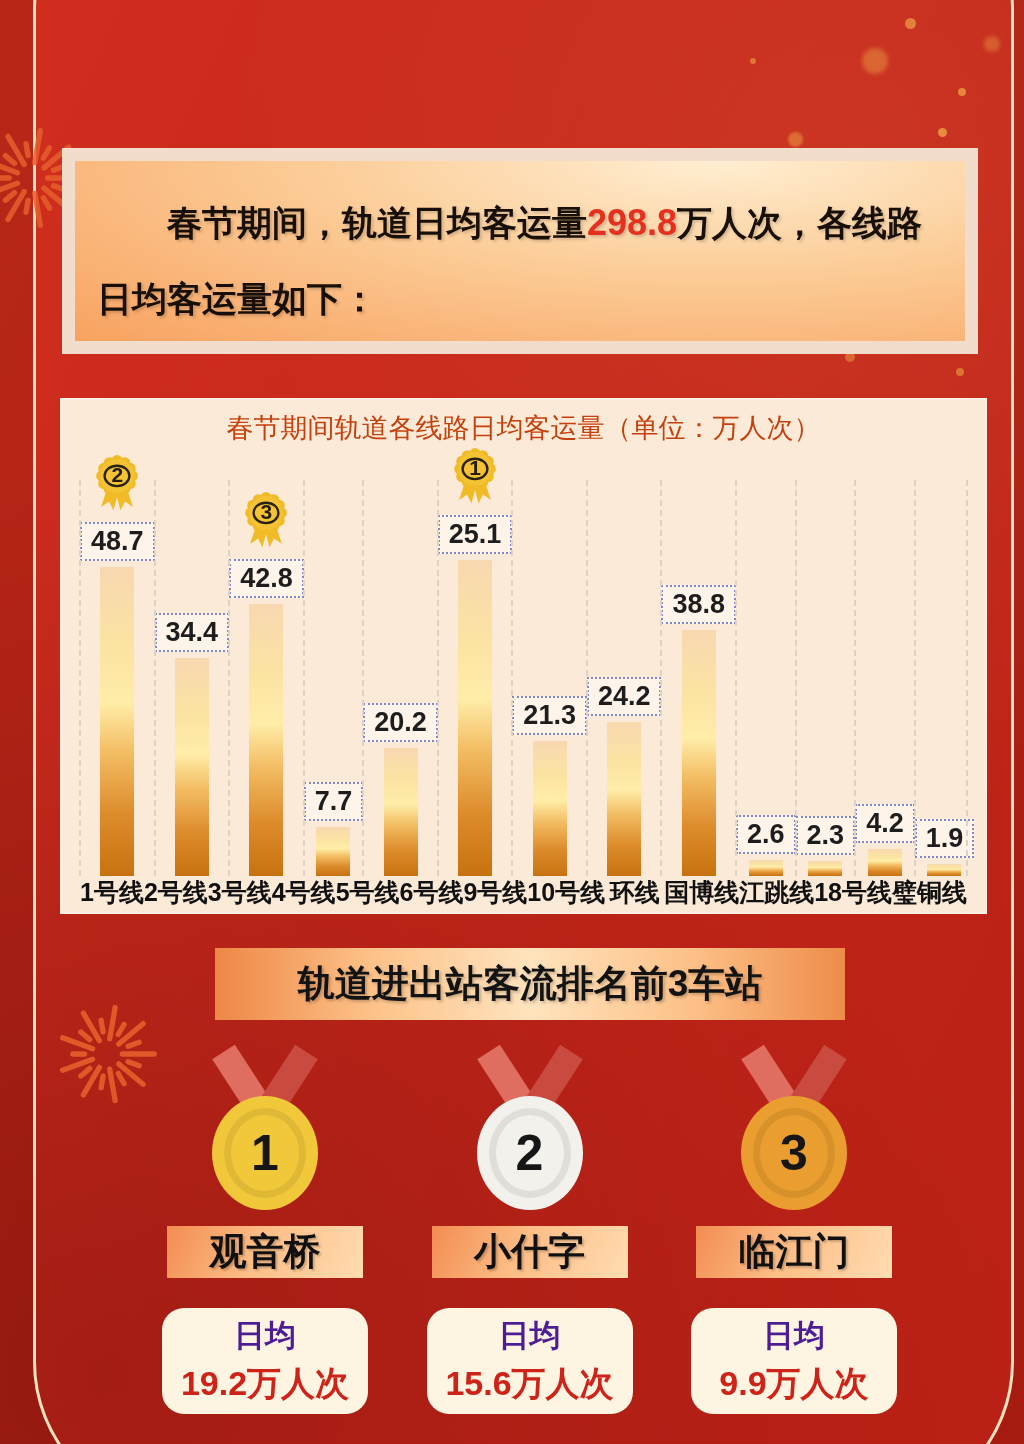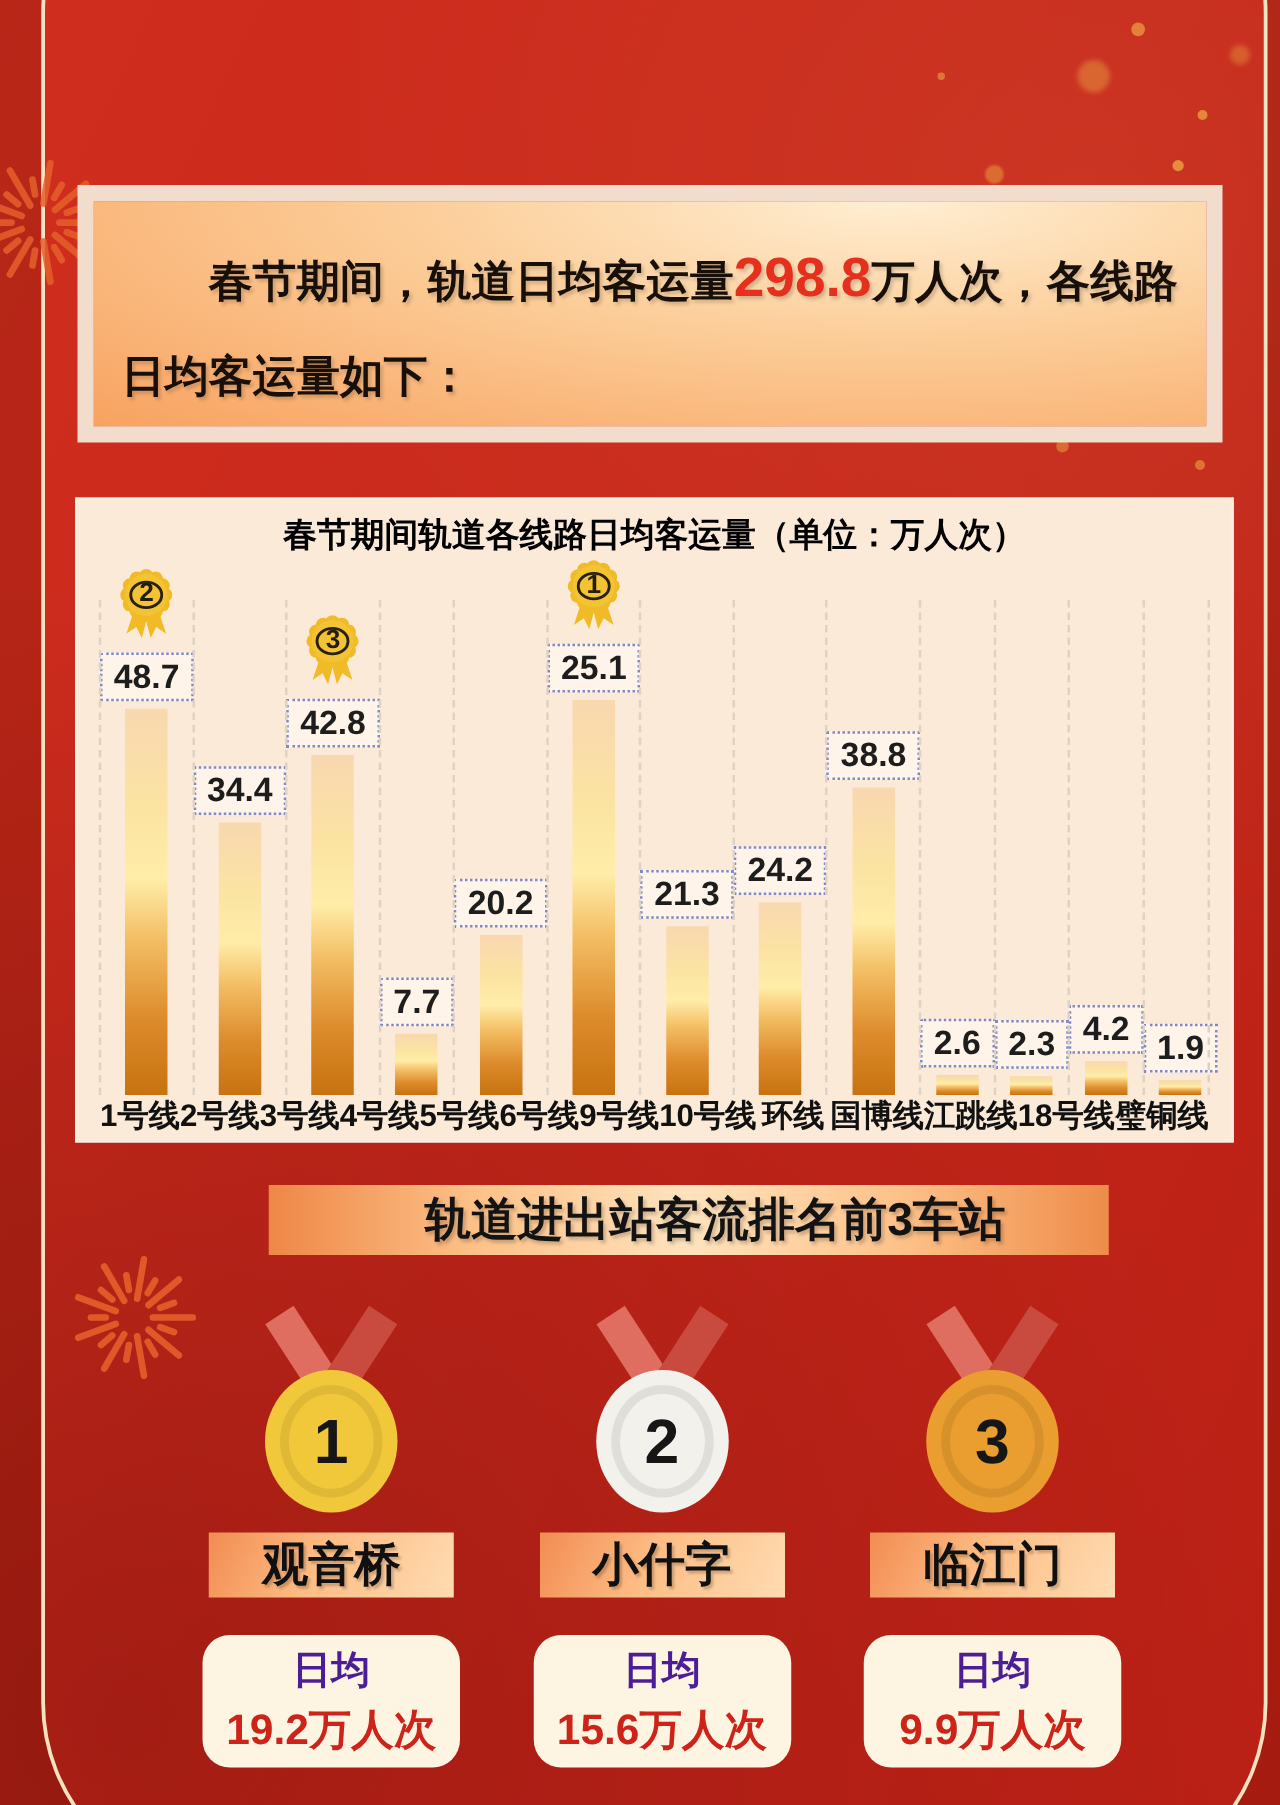--- a/index.html
+++ b/index.html
@@ -25,42 +25,42 @@
     border:2px solid #d9a940;display:flex;align-items:center;box-sizing:border-box;padding-left:18px;}
   .hdr .train{width:52px;height:48px;border-radius:9px;background:#f0991e;display:flex;align-items:center;justify-content:center;}
   .hdr .title{margin-left:18px;font-size:36px;font-weight:bold;color:#6f220b;letter-spacing:3px;}
 
   
   .intro{position:absolute;left:62px;top:148px;width:916px;height:206px;box-sizing:border-box;
     border:13px solid #f2ddcc;
     background:radial-gradient(ellipse at 72% 0%, #ffeed2 0%, #fcce9a 42%, #f8a260 100%);}
   .intro p{margin:0;padding:24px 22px 0 22px;text-indent:2em;font-size:35px;line-height:76px;
     font-weight:bold;color:#181008;text-shadow:2px 2px 3px rgba(0,0,0,.18);}
-  .intro .hl{font-size:44px;color:#e5301d;}
+  .intro .hl{font-size:36px;color:#e5301d;}
 
   
   .chart{position:absolute;left:60px;top:398px;width:927px;height:516px;box-sizing:border-box;
     background:#fcead9;border:2px solid #f8efe4;}
-  .chart-title{margin:10px 0 0 0;text-align:center;font-size:27px;font-weight:bold;color:#000000;height:34px;}
+  .chart-title{margin:10px 0 0 0;text-align:center;font-size:27px;font-weight:normal;color:#c2410c;height:34px;}
   .plot{position:relative;display:flex;align-items:flex-end;height:432px;margin:0 18px;}
   .col{flex:1;position:relative;height:100%;display:flex;flex-direction:column;justify-content:flex-end;align-items:center;}
   .col::before{content:"";position:absolute;left:-1px;top:36px;bottom:0;border-left:2px dashed #ded2c4;}
   .plot::after{content:"";position:absolute;right:-1px;top:36px;bottom:0;border-left:2px dashed #ded2c4;}
   .bar{width:34px;background:linear-gradient(180deg,#f8d8b0 0%,#fbe3a2 25%,#ffeda8 44%,#f3bd63 60%,#dd8c2c 80%,#c77210 100%);}
   .val-box{margin-bottom:6px;padding:2px 9px;border:2px dotted #8089c4;background:rgba(255,252,246,.55);
     font-size:27px;font-weight:600;color:#1d1d1d;white-space:nowrap;text-align:right;}
   .rosette{position:relative;width:56px;height:62px;margin-bottom:8px;}
   .ros-num{position:absolute;top:11px;left:0;width:56px;text-align:center;font-size:21px;font-weight:bold;color:#241c10;}
   .cats{display:flex;margin:0 18px;height:40px;align-items:flex-start;}
   .cat{flex:1;text-align:center;font-size:25px;font-weight:bold;color:#111;white-space:nowrap;}
 
   
-  .banner{position:absolute;left:215px;top:948px;width:630px;height:56px;display:flex;align-items:center;justify-content:center;
+  .banner{position:absolute;left:215px;top:948px;width:630px;height:72px;display:flex;align-items:center;justify-content:center;
     background:linear-gradient(90deg,#ee8746 0%,#fdc289 25%,#ffe3bd 50%,#fdc289 75%,#ee8c4a 100%);
-    font-size:37px;font-weight:bold;color:#131313;text-shadow:2px 2px 3px rgba(0,0,0,.22);padding-left:42px;}
+    font-size:37px;font-weight:bold;color:#131313;text-shadow:2px 2px 3px rgba(0,0,0,.22);}
 
   
   .medals{position:absolute;left:0;top:1052px;width:1024px;box-sizing:border-box;
     padding:0 115px 0 150px;display:flex;justify-content:space-between;}
   .m-col{width:230px;display:flex;flex-direction:column;align-items:center;}
   .medal{position:relative;width:230px;height:152px;}
   .strap{position:absolute;top:0;width:27px;height:86px;}
   .strap.l{left:60px;background:#df6e60;transform-origin:50% 0;transform:rotate(-33deg);}
   .strap.r{left:143px;background:#c94a3e;transform-origin:50% 0;transform:rotate(33deg);}
   .disc{position:absolute;top:44px;left:50%;transform:translateX(-50%);width:106px;height:114px;border-radius:50%;

